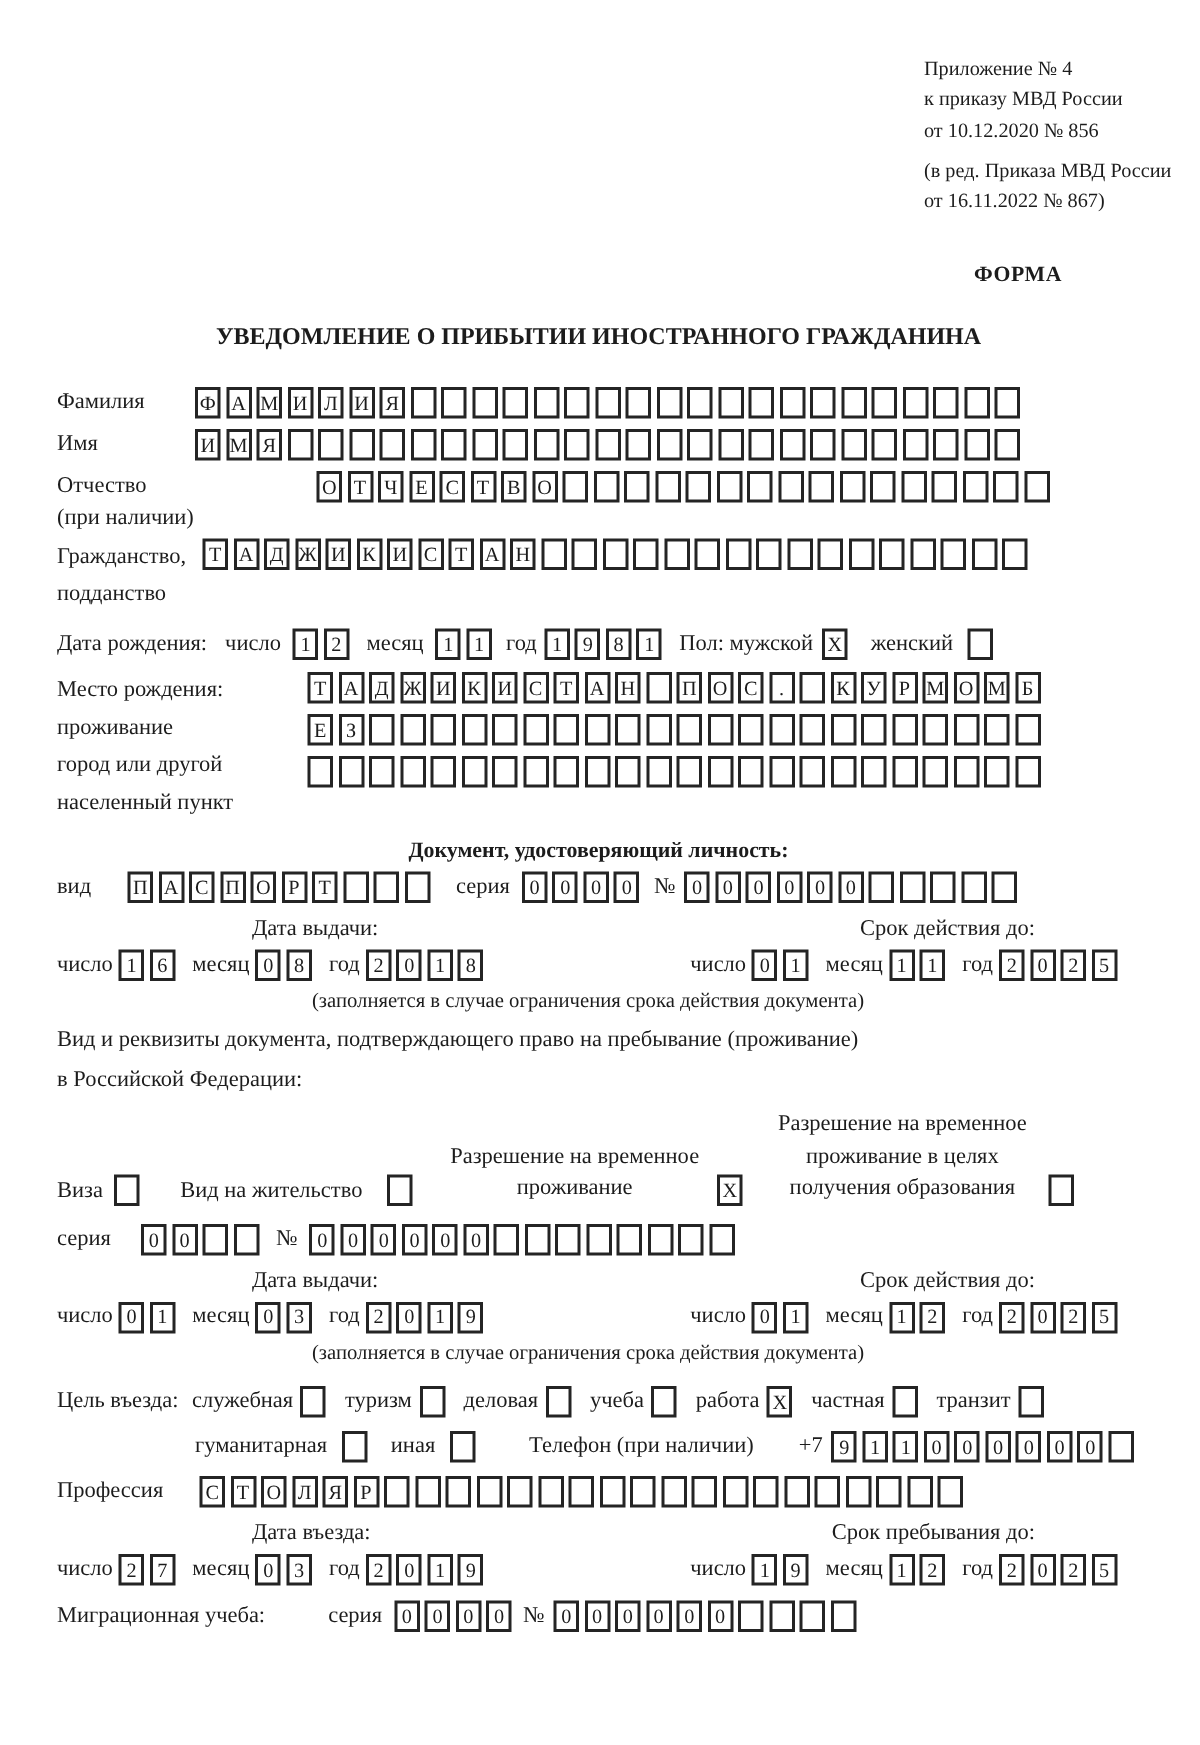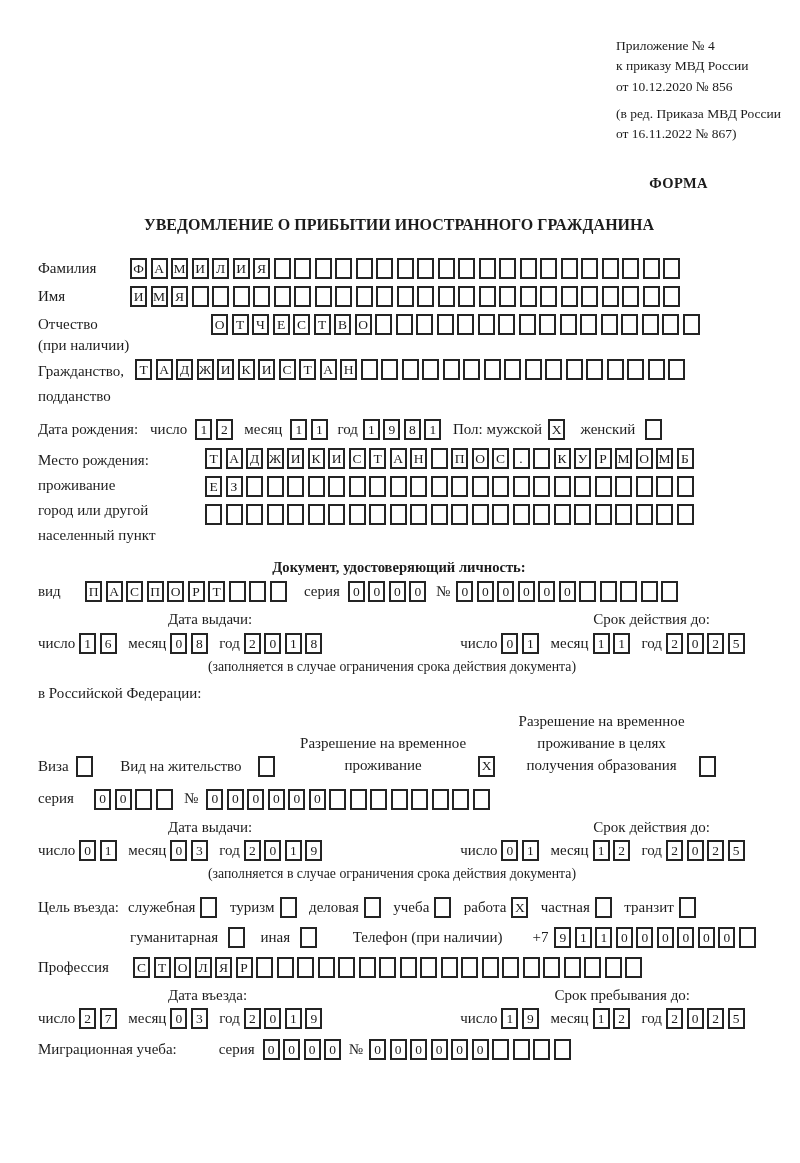--- a/index.html
+++ b/index.html
@@ -32,21 +32,21 @@
   .cell{
     flex:0 0 auto;width:17px;height:21px;border:2px solid #242424;margin-right:3.5px;
     display:inline-flex;align-items:center;justify-content:center;
     font-size:13.5px;background:#fff;
   }
 
   .center-bold{text-align:center;font-weight:bold;font-size:14.6px;margin-top:10px;padding-right:30px}
 
   .dual-head{display:flex;margin-top:8px}
   .dh-left{margin-left:130px}
-  .dh-right{margin-left:auto;margin-right:80px}
+  .dh-right{margin-left:auto;margin-right:100px}
   .dh-right.stay{margin-right:100px}
   .date-row{display:flex;align-items:center;margin-top:3px}
   .dg{display:flex;align-items:center}
   .dg .sm{margin:0 4px 0 8px}
   .dg .sm:first-child{margin-left:0}
   .dg.right{margin-left:auto;margin-right:42px}
   .note-right{text-align:center;margin:4px 44px 0 0;font-size:13.8px}
 
   .perm-row{display:flex;align-items:flex-end;margin-top:8px}
   .perm-row .cbx{margin:0 0 0 7px}
@@ -407,20 +407,21 @@
       <span class="cells">
           <span class="cell">2</span>
           <span class="cell">0</span>
           <span class="cell">2</span>
           <span class="cell">5</span>
         </span>
     </span>
   </div>
   <div class="note-right">(заполняется в случае ограничения срока действия документа)</div>
 
+  <div style="margin-top:8px">Вид и реквизиты документа, подтверждающего право на пребывание (проживание)</div>
   <div style="margin-top:8px">в Российской Федерации:</div>
 
   <div class="perm-row">
     <span>Виза</span>
     <span class="cells cbx">
         <span class="cell"></span>
       </span>
     <span style="margin-left:24px">Вид на жительство</span>
     <span class="cells cbx" style="margin-left:16px">
         <span class="cell"></span>

